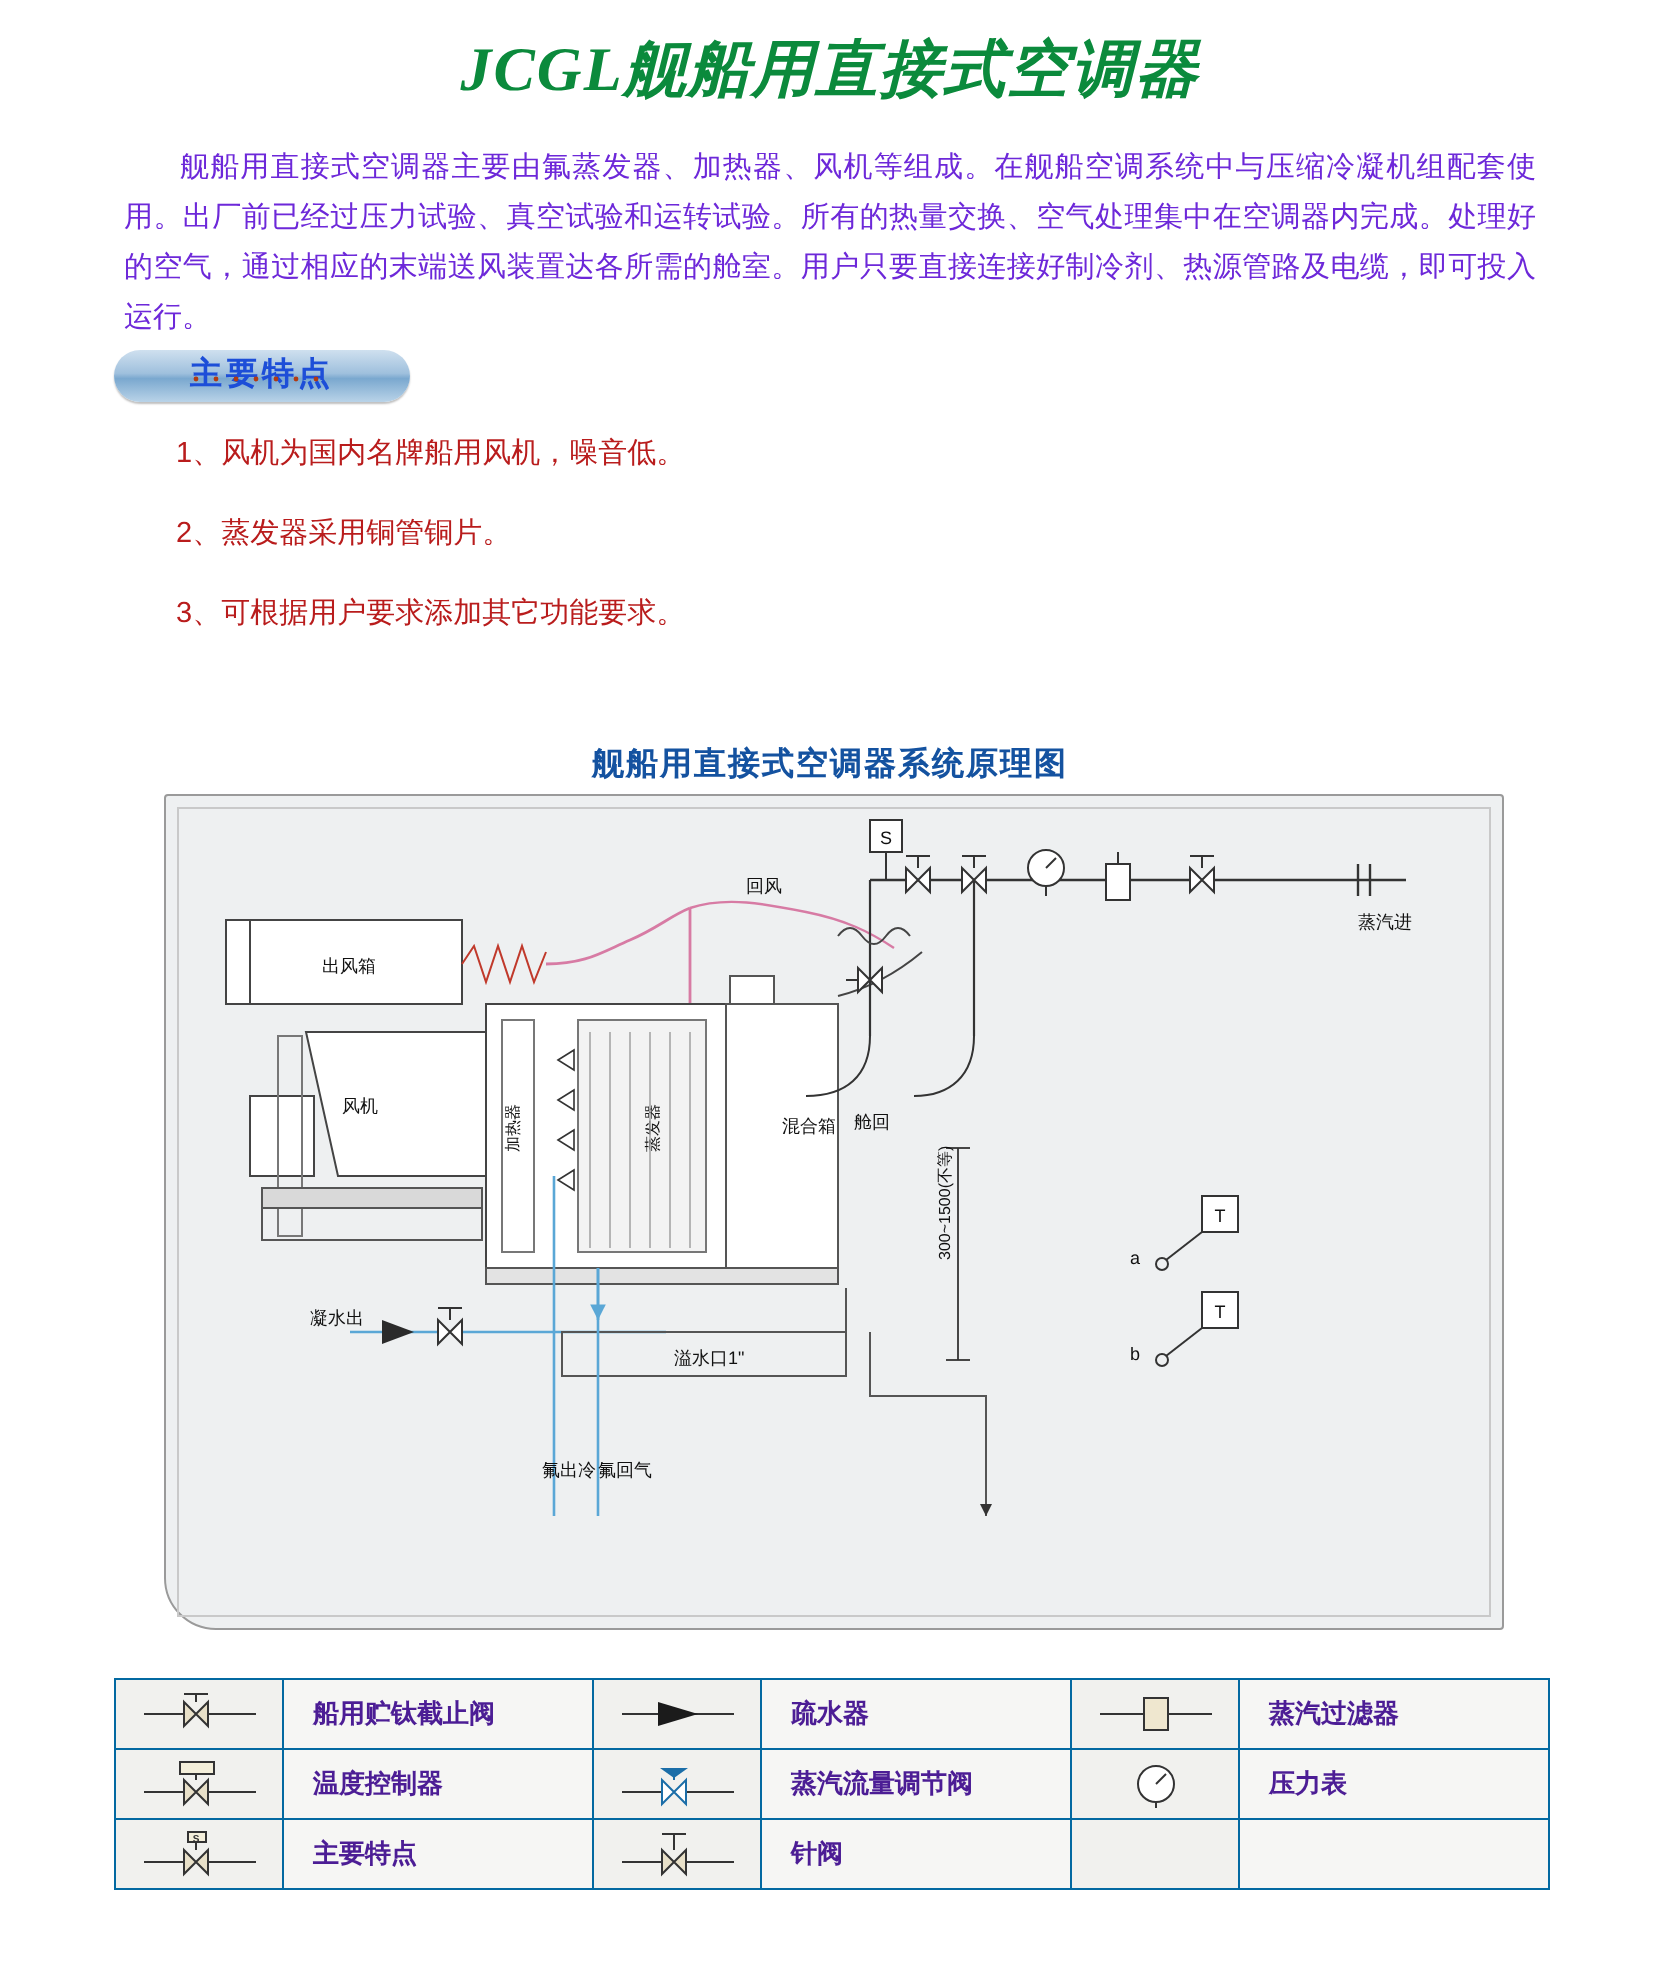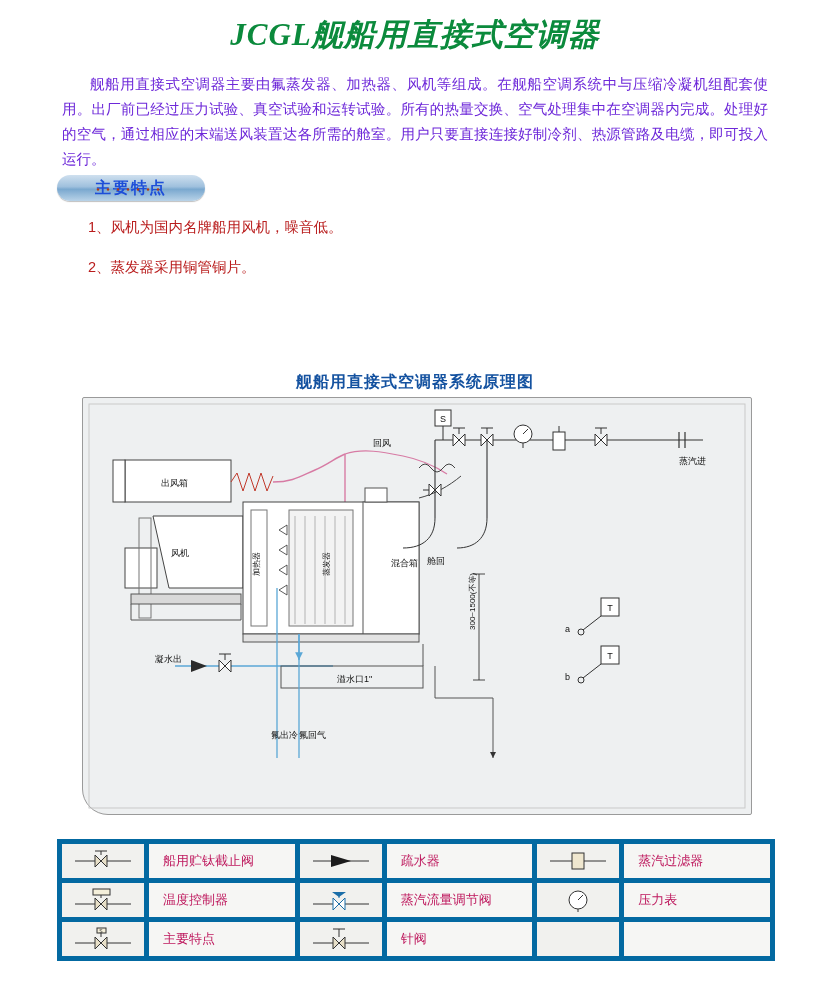--- a/index.html
+++ b/index.html
@@ -75,25 +75,26 @@
   }
   .diagram-inner svg{display:block;}
 
   
   .legend{
     position:absolute;left:57px;top:839px;width:718px;height:104px;
     border-collapse:collapse;
     background:#f6f6f4;
   }
   .legend td{
-    border:5px solid #0369a1;
+    border:1px solid #0369a1;
     height:34px;
     font-size:13px;
-    color:#be185d;
+    color:#4c1d95;
     padding:0;
+    font-weight:bold;
   }
   .legend td.sym{width:86px;text-align:center;vertical-align:middle;background:#f1f1ee;}
   .legend td.lbl{width:153px;padding-left:14px;vertical-align:middle;background:#f6f6f4;}
 
   .sym svg{display:inline-block;vertical-align:middle;}
 
   
   text{font-family:"Liberation Sans","DejaVu Sans",sans-serif;}
 </style>
 </head>
@@ -115,20 +116,21 @@
         <circle cx="33" cy="1.5" r="1.2"></circle>
       <circle cx="43" cy="1.5" r="1.2"></circle>
         <circle cx="53" cy="1.5" r="1.2"></circle>
       <circle cx="63" cy="1.5" r="1.2"></circle>
     </g>
   </svg>
 
   <div class="features">
     <div class="f-item">1、风机为国内名牌船用风机，噪音低。</div>
     <div class="f-item">2、蒸发器采用铜管铜片。</div>
+    <div class="f-item">3、可根据用户要求添加其它功能要求。</div>
   </div>
 
   <div class="diagram-title">舰船用直接式空调器系统原理图</div>
 
   <div class="diagram-box">
     <div class="diagram-inner">
       <svg width="668" height="416" viewBox="0 0 668 416">
         <defs>
           <marker id="arrB" markerWidth="8" markerHeight="8" refX="6" refY="3" orient="auto">
             <path d="M0,0 L6,3 L0,6 z" fill="#333"></path>

